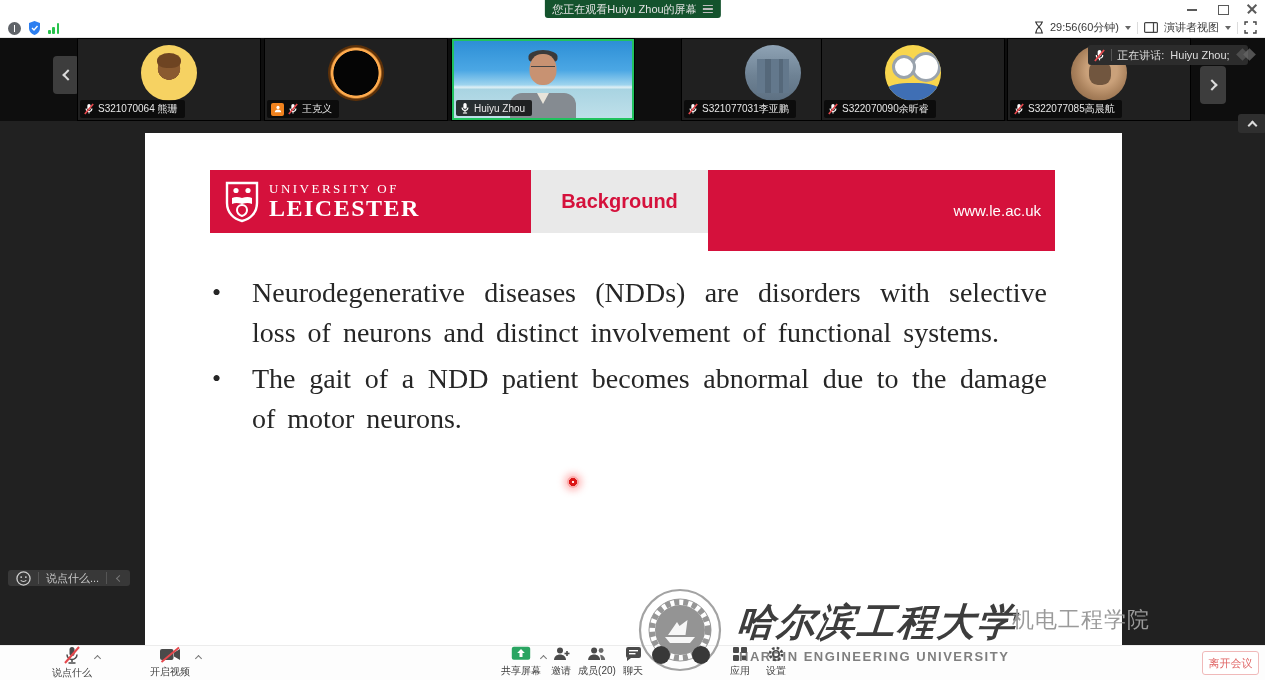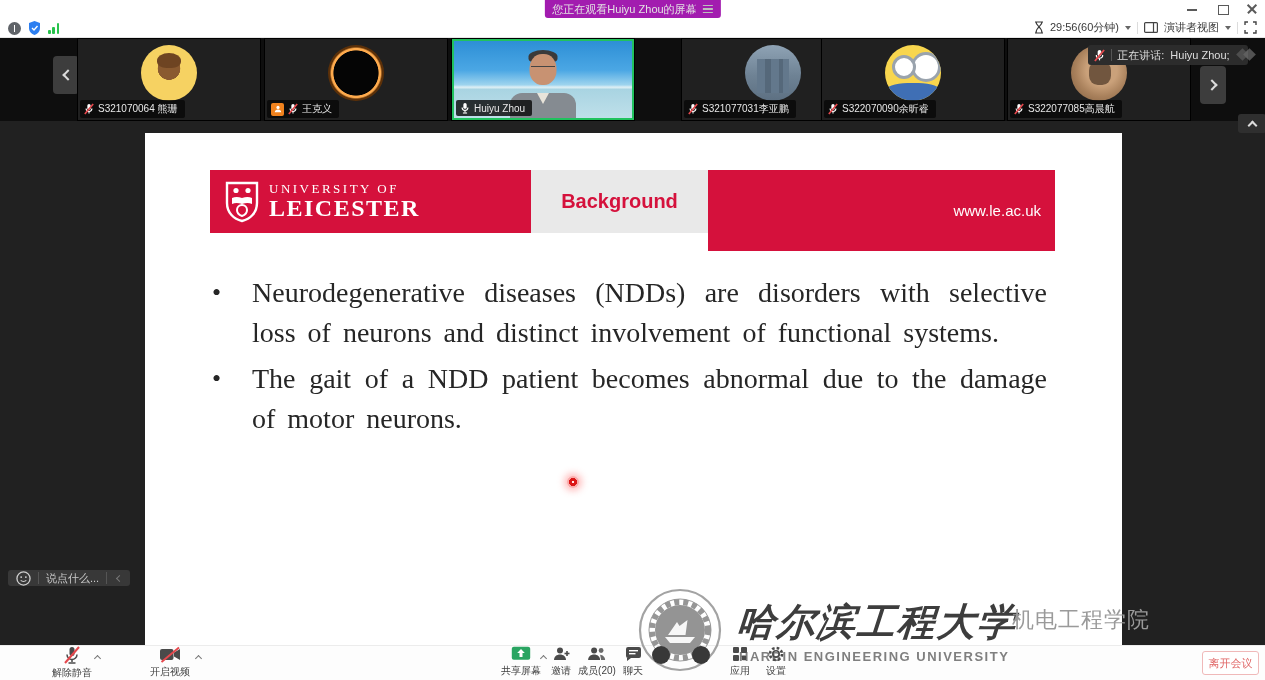--- a/index.html
+++ b/index.html
@@ -3,21 +3,21 @@
 <meta charset="utf-8">
 <style>
   * { margin:0; padding:0; box-sizing:border-box; }
   html,body { width:1265px; height:680px; overflow:hidden; background:#212121;
     font-family:"Liberation Sans","DejaVu Sans",sans-serif; }
   .app { position:relative; width:1265px; height:680px; background:#212121; }
 
   
   .header { position:absolute; left:0; top:0; width:1265px; height:38px; background:#ffffff; border-bottom:1px solid #e6e6e6; z-index:6; }
   .top-tooltip { position:absolute; left:50%; top:0; transform:translateX(-50%); height:18px;
-    background:#a21caf; border-radius:0 0 3px 3px; display:flex; align-items:center; gap:6px;
+    background:#14532d; border-radius:0 0 3px 3px; display:flex; align-items:center; gap:6px;
     padding:0 8px; color:#e3e3e3; font-size:11px; white-space:nowrap; }
   .menu-lines { width:10px; height:8px; border-top:1.5px solid #bdbdbd; border-bottom:1.5px solid #bdbdbd; position:relative; }
   .menu-lines::after { content:""; position:absolute; left:0; top:2.4px; width:10px; height:1.5px; background:#bdbdbd; }
   .winctl { position:absolute; right:6px; top:2px; display:flex; gap:16px; align-items:center; }
   .wc { width:14px; height:13px; position:relative; cursor:default; }
   .wc-min::after { content:""; position:absolute; left:2px; top:7px; width:10px; height:1.5px; background:#5a5a5a; }
   .wc-max::after { content:""; position:absolute; left:2.5px; top:2.5px; width:9px; height:8px; border:1.4px solid #5a5a5a; }
   .wc-close::before,.wc-close::after { content:""; position:absolute; left:1px; top:6px; width:12px; height:1.6px; background:#5a5a5a; }
   .wc-close::before { transform:rotate(45deg); } .wc-close::after { transform:rotate(-45deg); }
 
@@ -372,21 +372,21 @@
   </div>
 
   <div class="tbtn" style="left:72px;">
     <svg width="20" height="18" viewBox="0 0 20 18">
         <rect x="7.5" y="1" width="5" height="9" rx="2.5" fill="#4a4a4a"></rect>
         <path d="M5 8.5a5 5 0 0 0 10 0" fill="none" stroke="#4a4a4a" stroke-width="1.5"></path>
         <line x1="10" y1="13.5" x2="10" y2="16" stroke="#4a4a4a" stroke-width="1.5"></line>
         <line x1="6.5" y1="17" x2="13.5" y2="17" stroke="#4a4a4a" stroke-width="1.5"></line>
         <line x1="3" y1="17" x2="17" y2="1" stroke="#e5484d" stroke-width="2"></line>
       </svg>
-    <span class="lbl">解除静音</span>
+    <span class="lbl">说点什么</span>
   </div>
   <span class="tb-caret chev up small" style="left:95px;"></span>
 
   <div class="tbtn" style="left:170px;">
     <svg width="22" height="17" viewBox="0 0 22 17">
         <rect x="1" y="3" width="13.5" height="11" rx="2" fill="#4a4a4a"></rect>
         <path d="M15 6.5l6-3.5v11l-6-3.5z" fill="#4a4a4a"></path>
         <line x1="2.5" y1="16" x2="20" y2="1.5" stroke="#e5484d" stroke-width="2"></line>
       </svg>
     <span class="lbl">开启视频</span>

